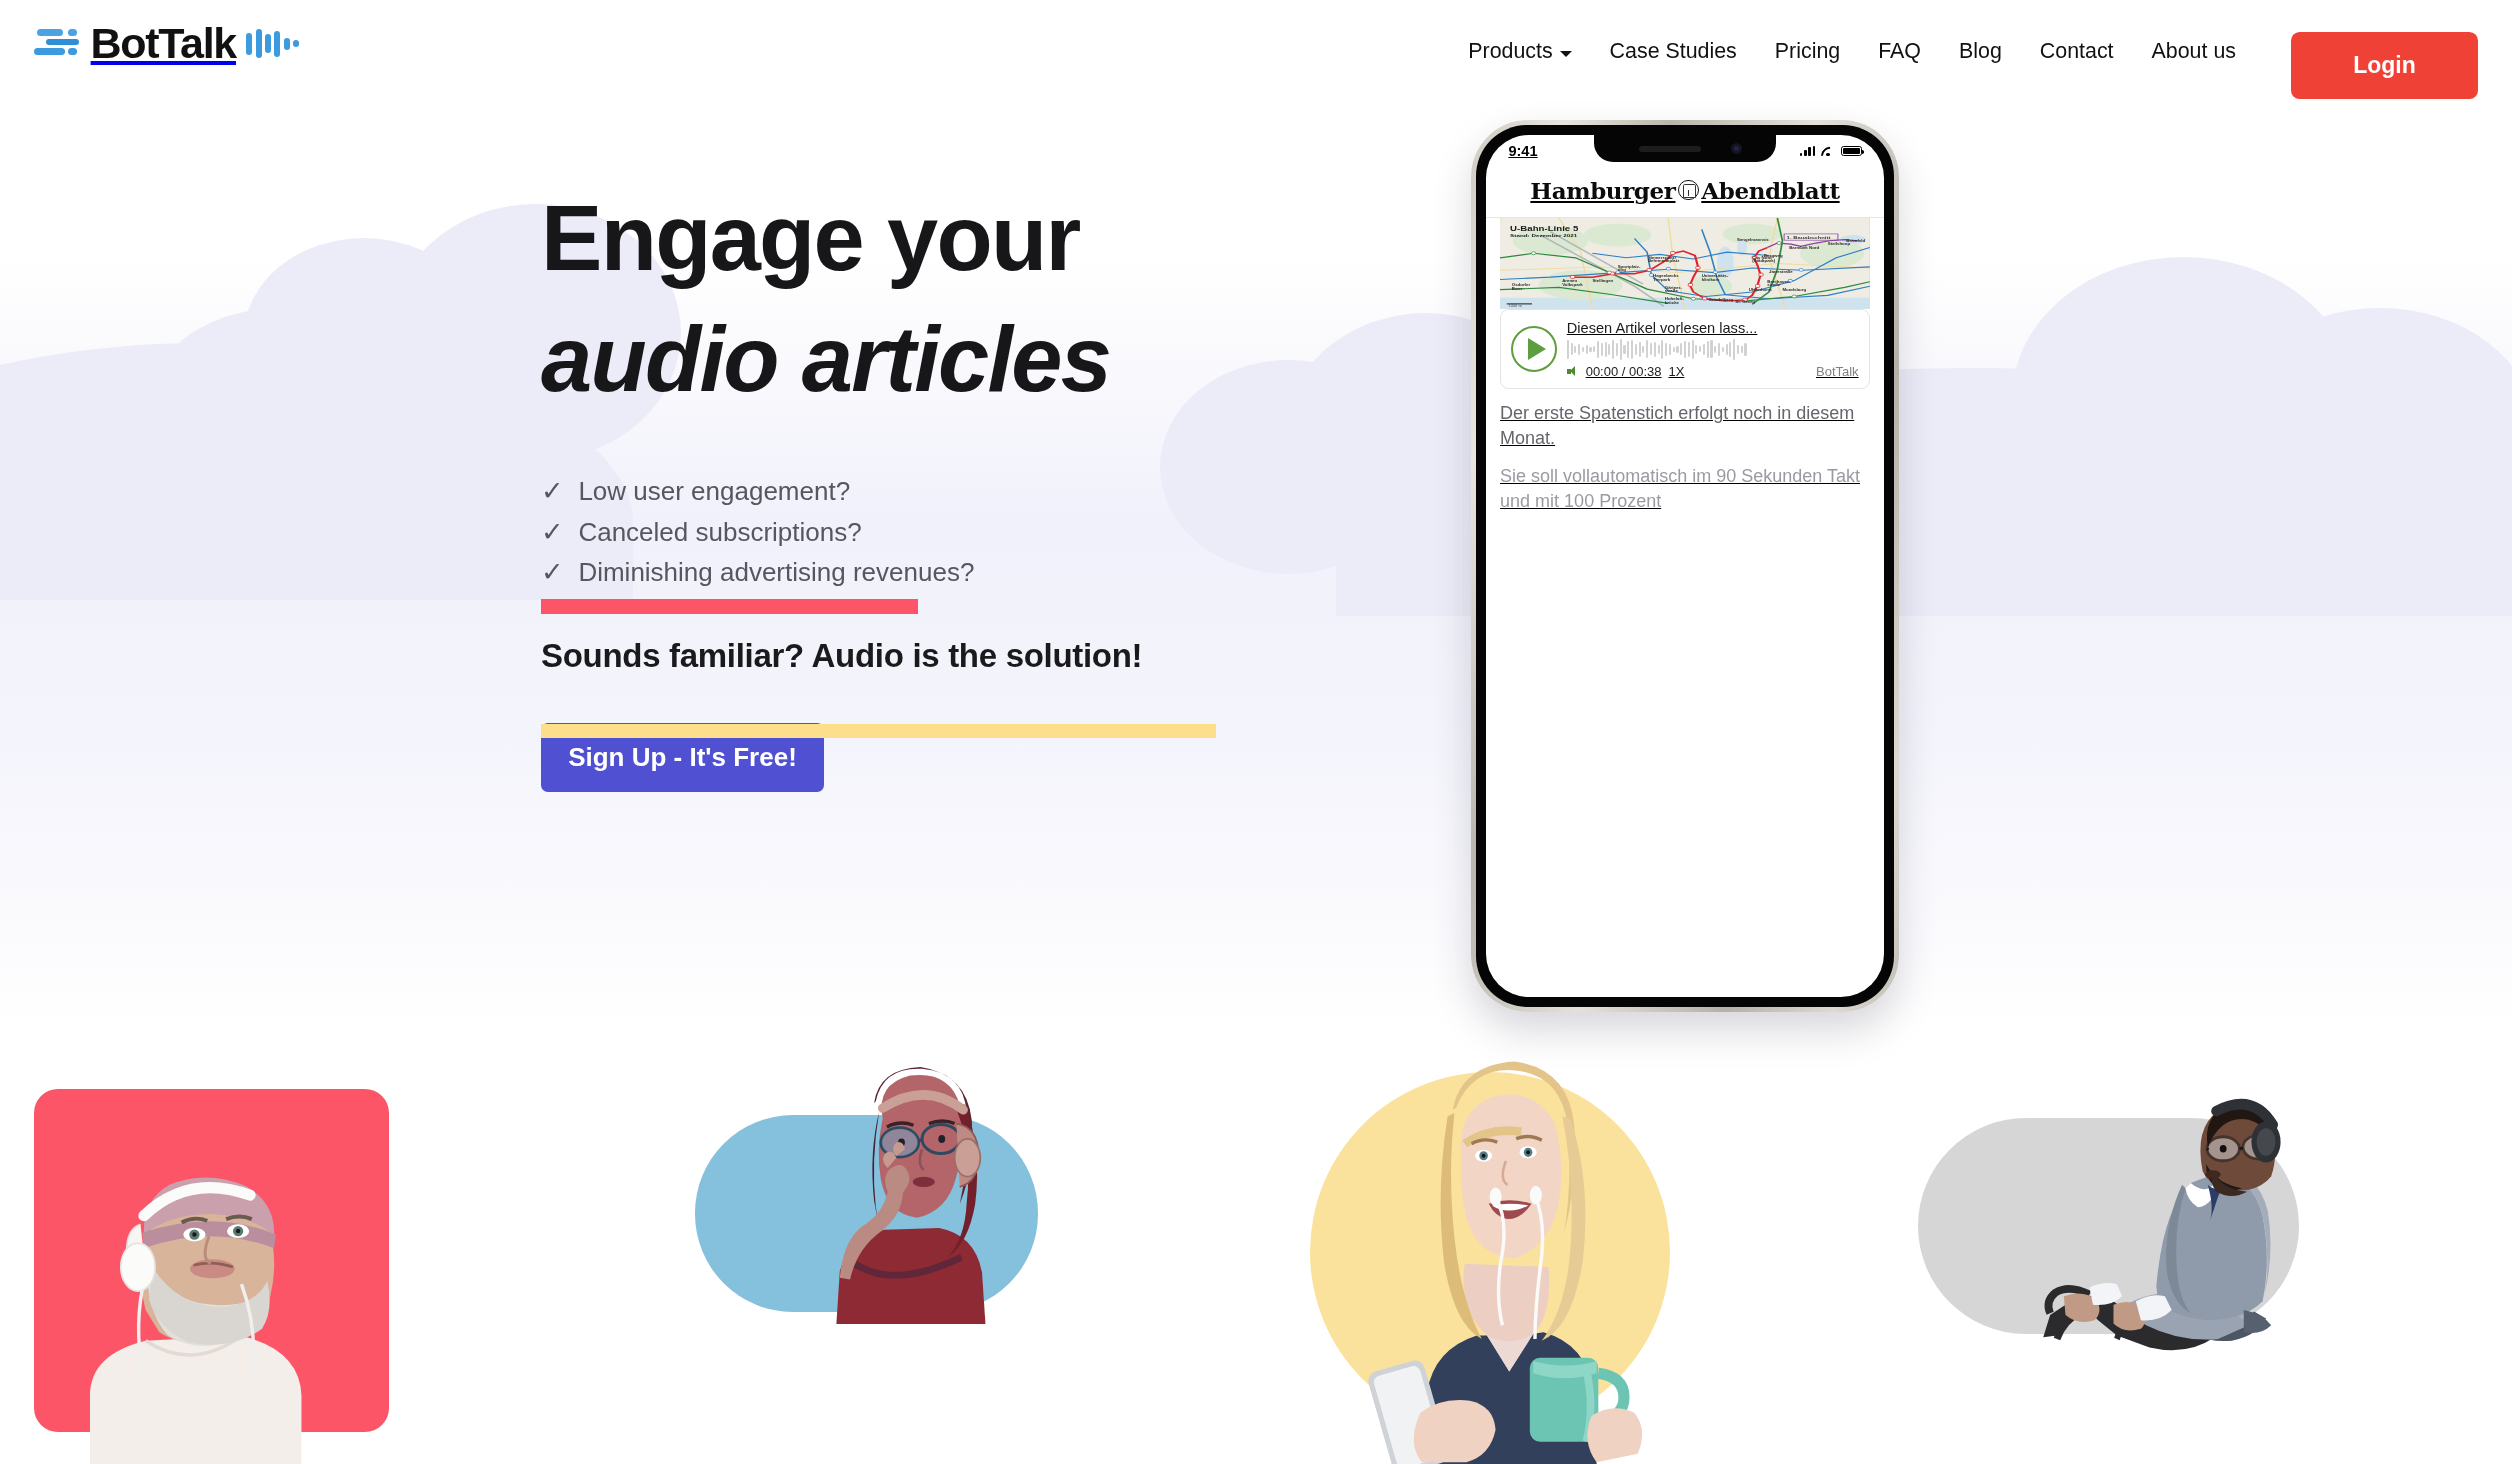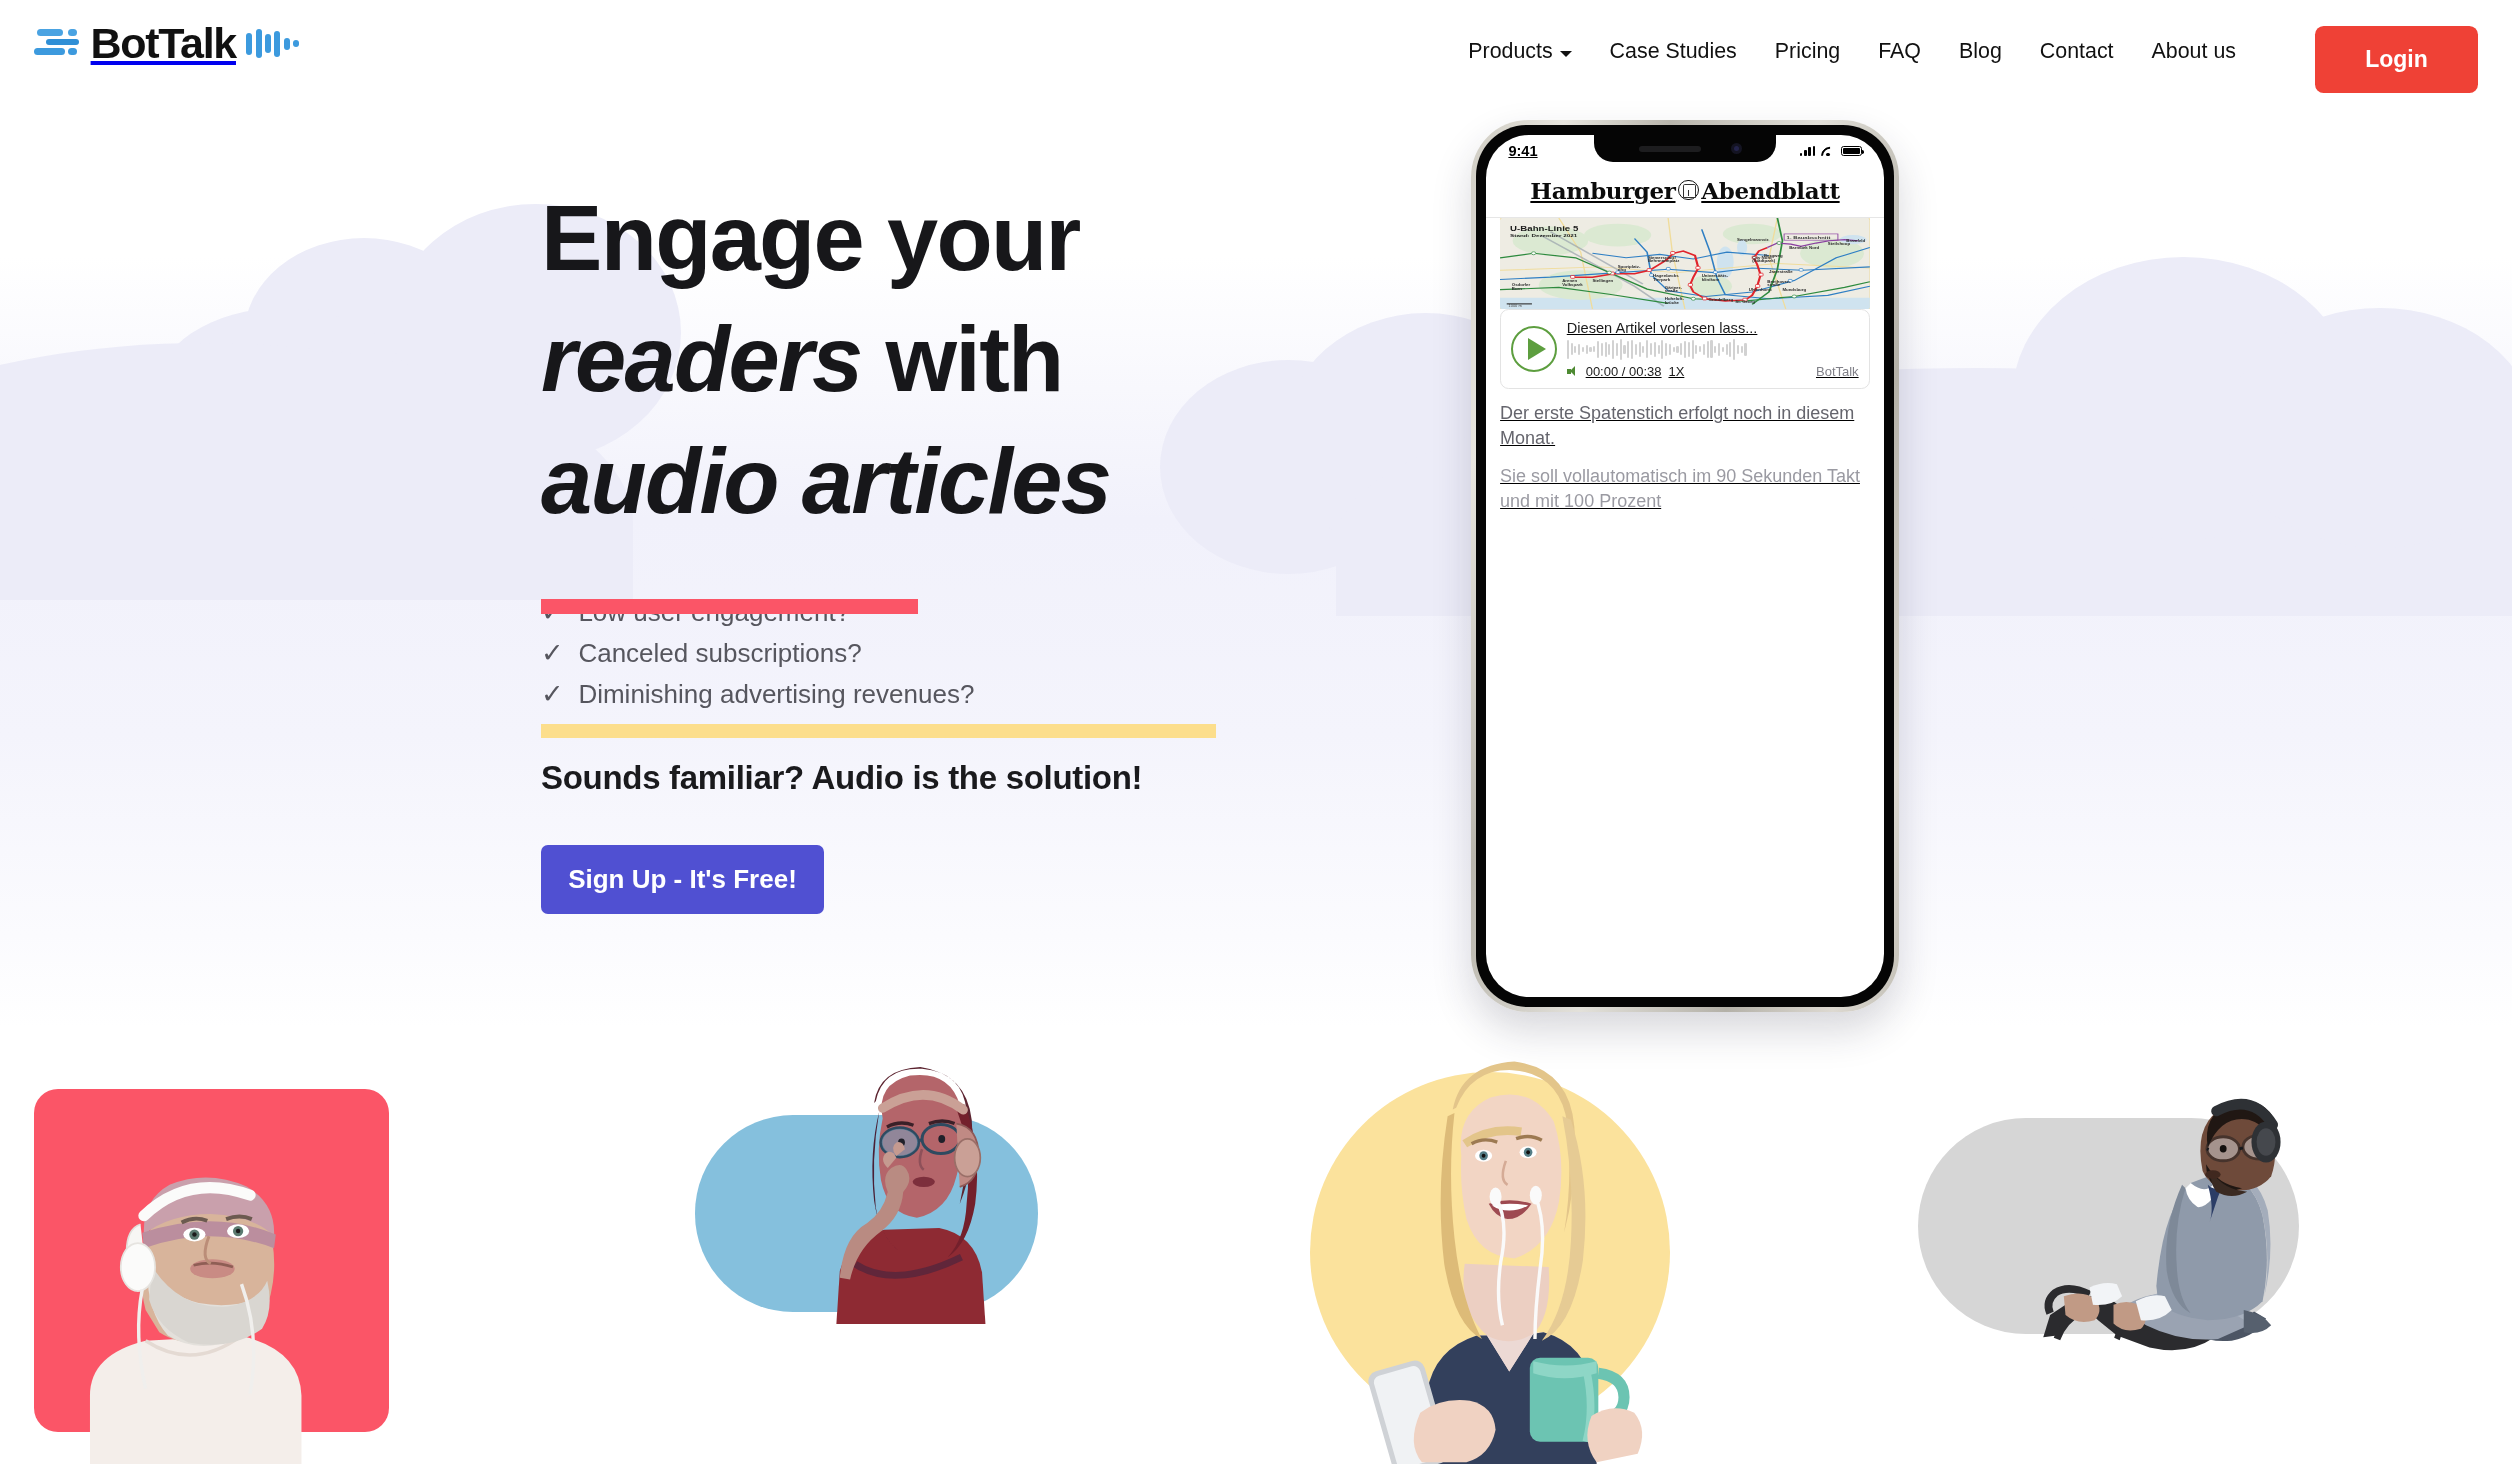--- a/index.html
+++ b/index.html
@@ -35,22 +35,22 @@
   .logo-wave { display:flex; align-items:center; gap:3.4px; height: 34px; margin-left:1.7px; }
   .logo-wave i { display:block; width:6px; border-radius:3.4px; background:#3c9ade; }
 
   .nav-links { position:absolute; right: 257px; top: 0; height:103px; display:flex; align-items:center; gap: 0; }
   .nav-link {
     font-size: 21.4px; color:#111; font-weight:400; text-decoration:none;
     padding: 0 19px; white-space:nowrap; display:flex; align-items:center; gap:6.9px;
   }
   .caret { width:0;height:0;border-left:6px solid transparent;border-right:6px solid transparent;border-top:6.9px solid #111; display:inline-block; margin-top:4.3px;}
   .login-btn {
-    position:absolute; right: 34px; top: 26px;
-    width: 163px; height: 67px; border-radius: 8.6px;
+    position:absolute; right: 34px; top: 32px;
+    width: 187px; height: 67px; border-radius: 8.6px;
     background: #ef4136; color:#fff; font-size:23px; font-weight:600;
     display:flex; align-items:center; justify-content:center; border:none; cursor:pointer;
   }
 
   
   .hero-left { position:absolute; left: 541px; top: 178px; width: 856px; z-index: 10; }
   h1.headline { font-size: 0; line-height: 0; }
   .hl-line { display:block; font-size: 92px; line-height: 1.32; color:#17171a; letter-spacing:-1.7px; white-space:nowrap; }
   .hl-bold { font-weight: 800; }
   .hl-ital { font-weight: 800; font-style: italic; }
@@ -229,21 +229,20 @@
 
     <button class="login-btn">Login</button>
   </div>
 
   <div class="hero-left">
     <div class="bar-red"></div>
     <div class="bar-yellow"></div>
 
     <h1 class="headline">
       <span class="hl-line hl-bold">Engage your</span>
-      <span class="hl-line"><em class="hl-ital">readers</em><span class="hl-bold"> with</span></span>
       <span class="hl-line hl-ital">audio articles</span>
     </h1>
 
     <ul class="bullets" style="list-style:none;">
       <li class="bullet">
         <span class="check">✓</span>
         <span class="bullet-text">Low user engagement?</span>
       </li>
       <li class="bullet">
         <span class="check">✓</span>

